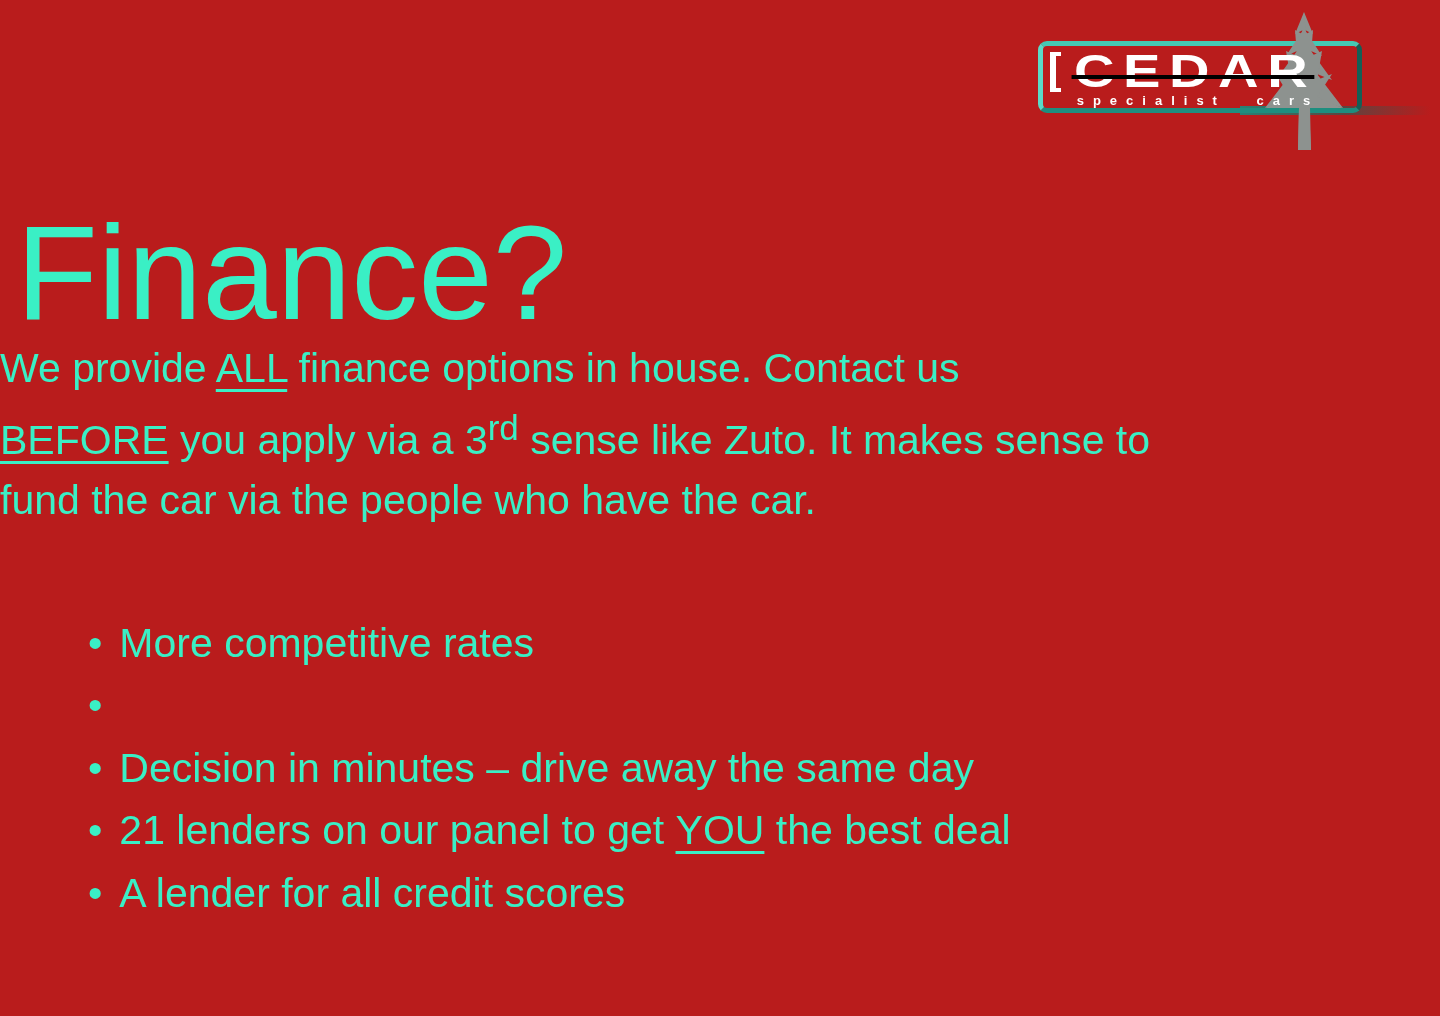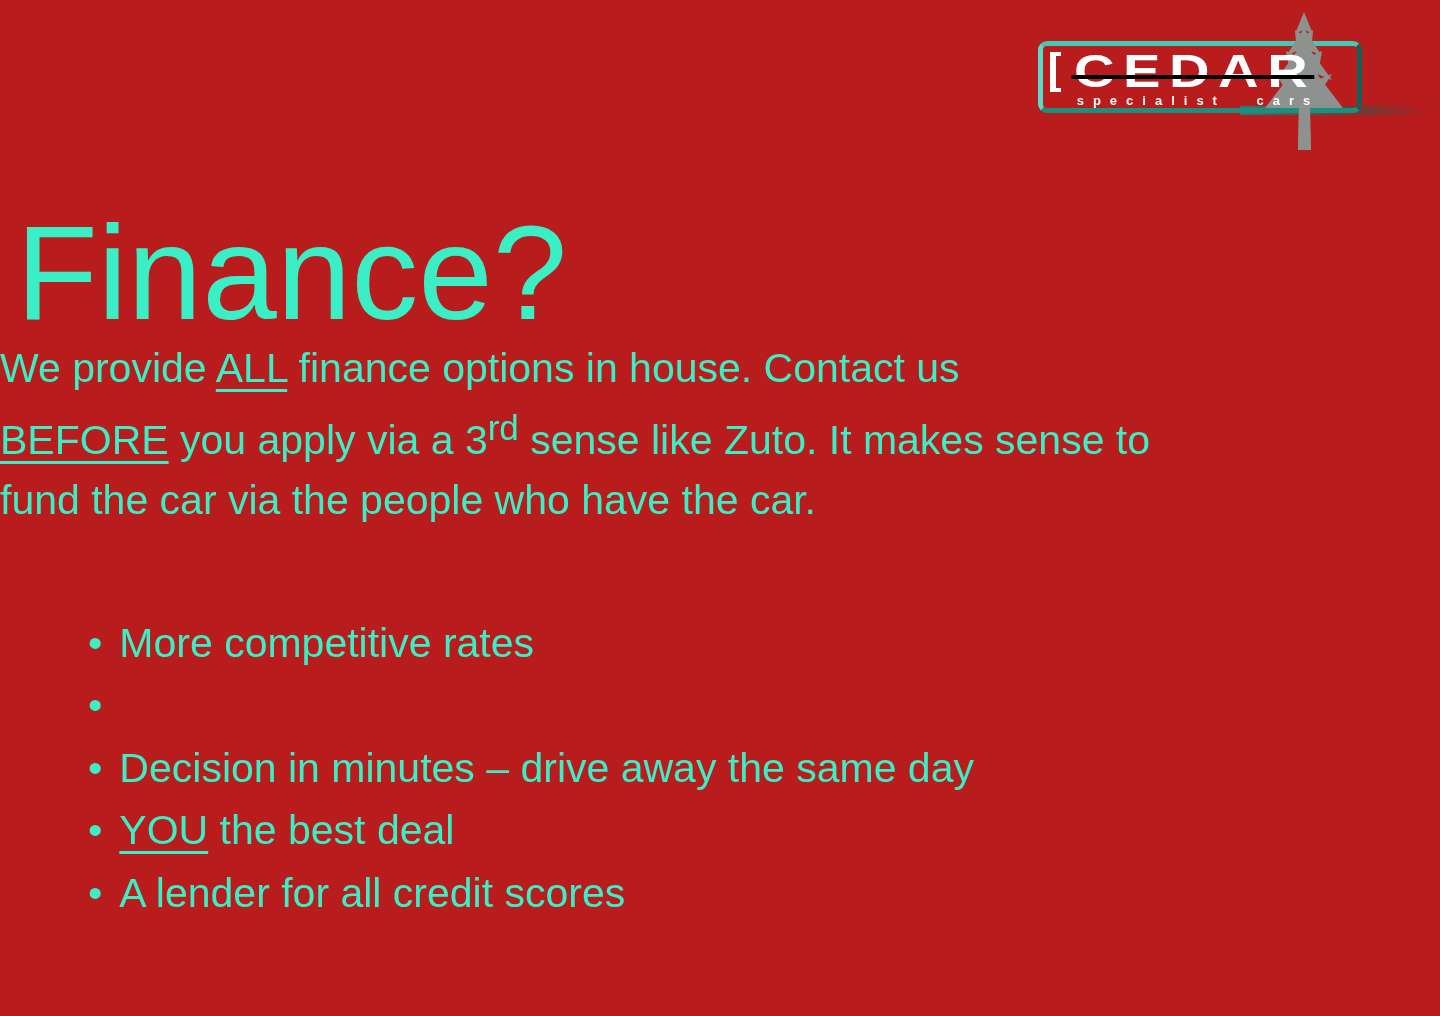--- a/index.html
+++ b/index.html
@@ -178,17 +178,17 @@
   <div class="intro">
     <div class="line"><span>We provide </span><span class="u">ALL</span><span> finance options in house. Contact us</span></div>
     <div class="line"><span class="u">BEFORE</span><span> you apply via a 3</span><span class="sup">rd</span><span> sense like Zuto. It makes sense to</span></div>
     <div class="line"><span>fund the car via the people who have the car.</span></div>
   </div>
 
   <ul class="bullets">
     <li class="bullet-item"><span class="dot">•</span><span>More competitive rates</span></li>
     <li class="bullet-item"><span class="dot">•</span></li>
     <li class="bullet-item"><span class="dot">•</span><span>Decision in minutes – drive away the same day</span></li>
-    <li class="bullet-item"><span class="dot">•</span><span class="u">YOU</span><span> the best deal</span></li>
+    <li class="bullet-item"><span class="dot">•</span><span>21 lenders on our panel to get </span><span class="u">YOU</span><span> the best deal</span></li>
     <li class="bullet-item"><span class="dot">•</span><span>A lender for all credit scores</span></li>
   </ul>
 
 </div>
 
 </body></html>

